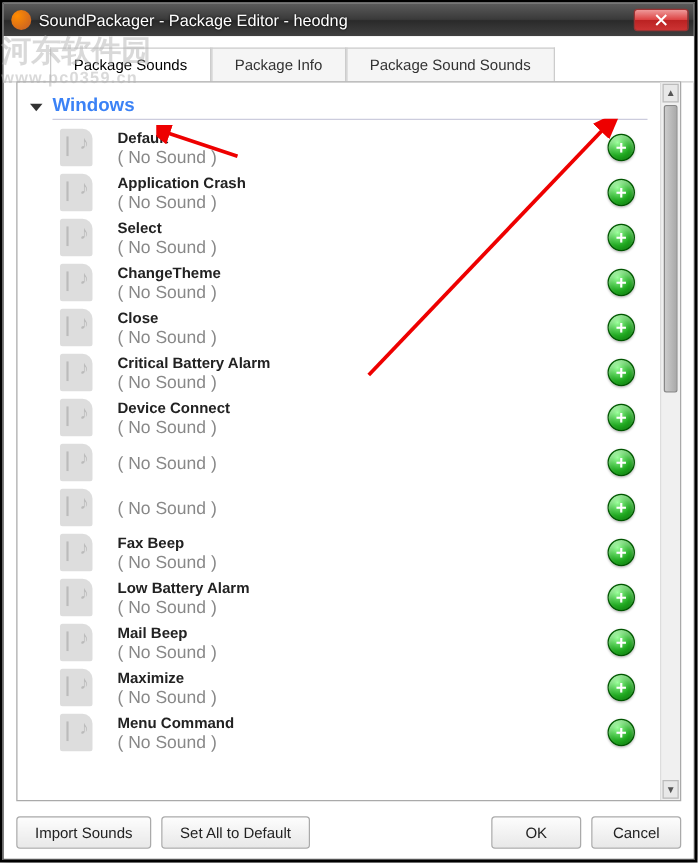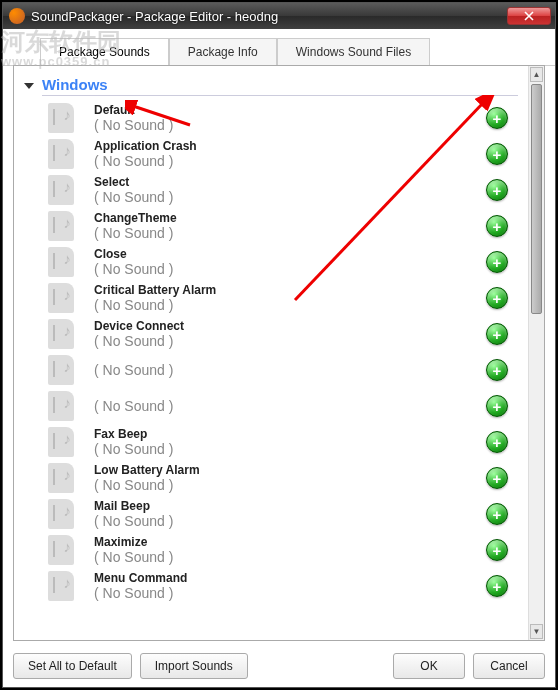--- a/index.html
+++ b/index.html
@@ -230,21 +230,21 @@
     <div class="close-btn">
       <svg viewBox="0 0 10 10">
         <path d="M1 1 L9 9 M9 1 L1 9" stroke="#fff" stroke-width="1.6"></path>
       </svg>
     </div>
   </div>
 
   <div class="tabs">
     <div class="tab active">Package Sounds</div>
     <div class="tab">Package Info</div>
-    <div class="tab">Windows Sound Files</div>
+    <div class="tab">Package Sound Sounds</div>
   </div>
 
   <div class="content">
     <div class="scroll-area">
 
       <div class="group-header">
         <div class="expand-arrow"></div>
         <div class="group-title">Windows</div>
       </div>
 
@@ -392,22 +392,22 @@
     </div>
 
     <div class="scrollbar">
       <div class="scroll-btn up">▲</div>
       <div class="scroll-thumb"></div>
       <div class="scroll-btn down">▼</div>
     </div>
   </div>
 
   <div class="bottom-bar">
+    <button class="btn">Import Sounds</button>
     <button class="btn">Set All to Default</button>
-    <button class="btn">Import Sounds</button>
     <div class="spacer"></div>
     <button class="btn" style="min-width:72px">OK</button>
     <button class="btn" style="min-width:72px">Cancel</button>
   </div>
 
 </div>
 
 <svg class="red-arrow" style="left:125px; top:100px; width:70px; height:30px;">
   <defs>
       <marker id="ah1" markerWidth="10" markerHeight="10" refX="1" refY="3" orient="auto">

